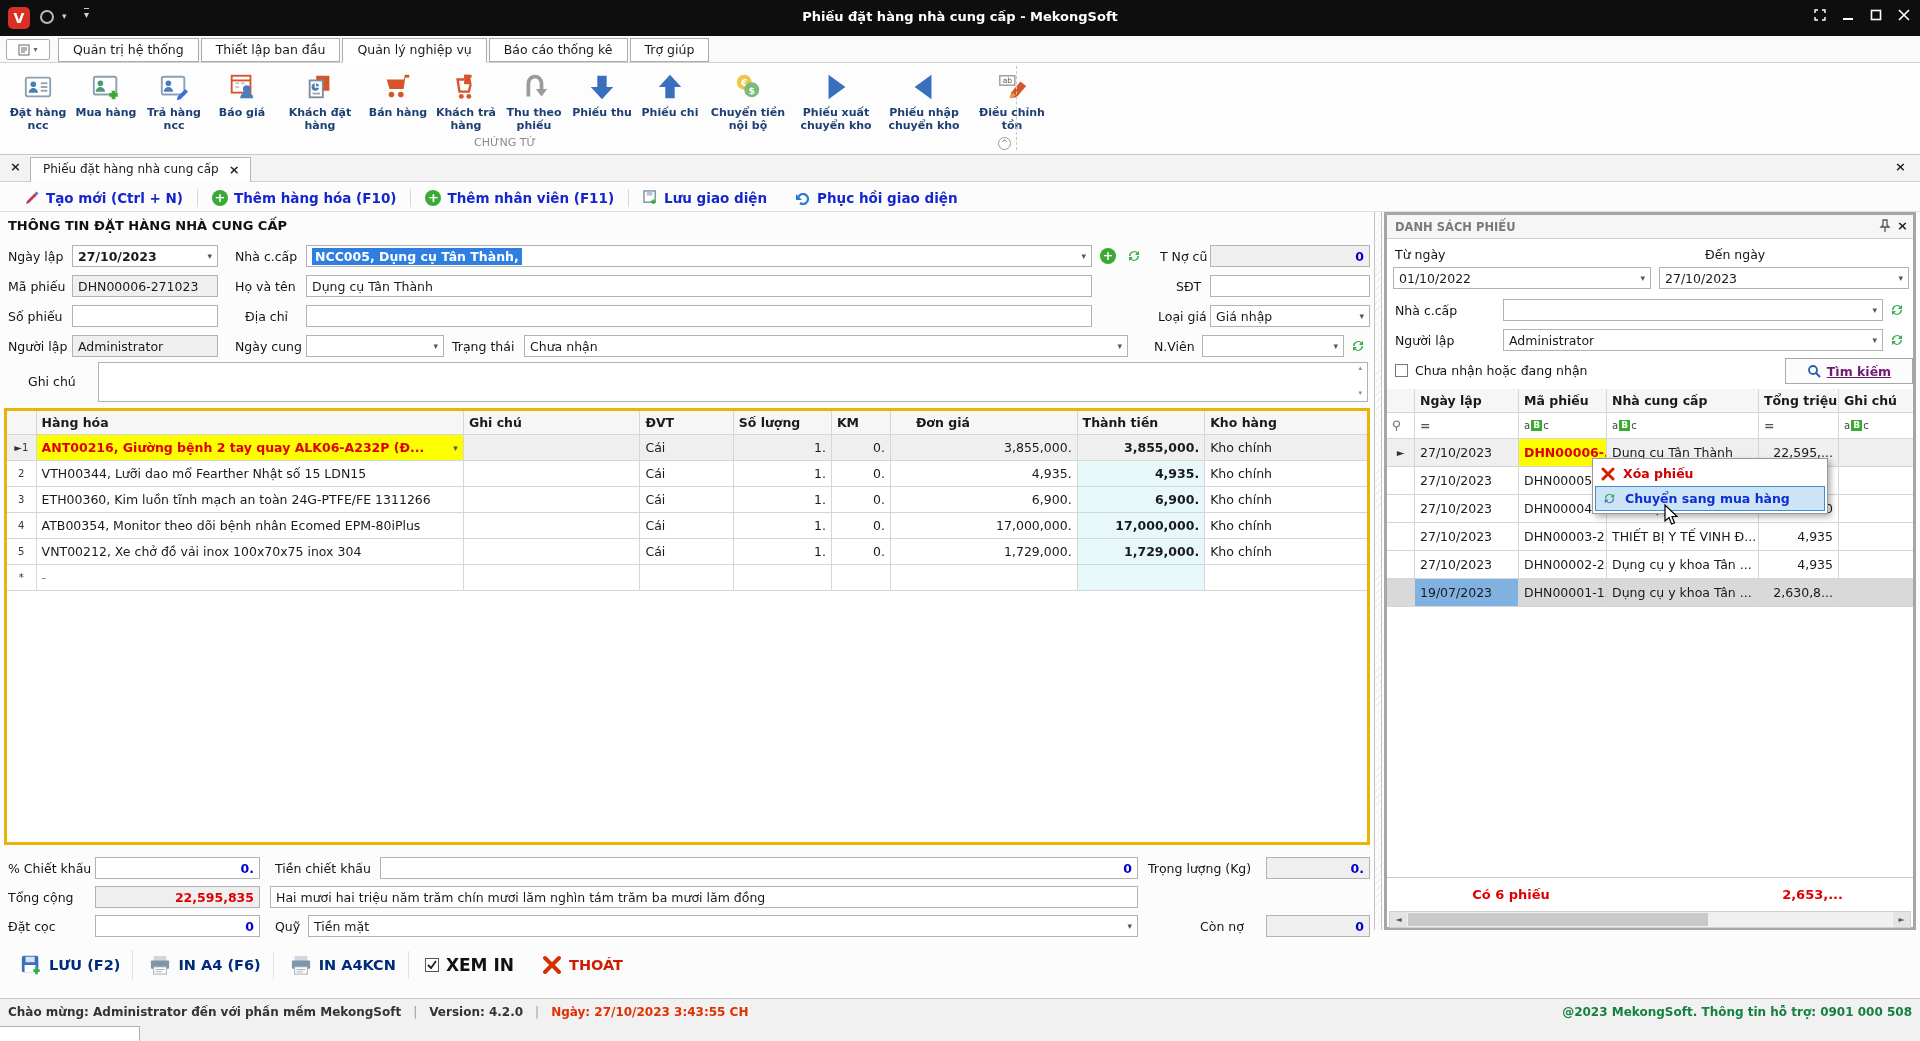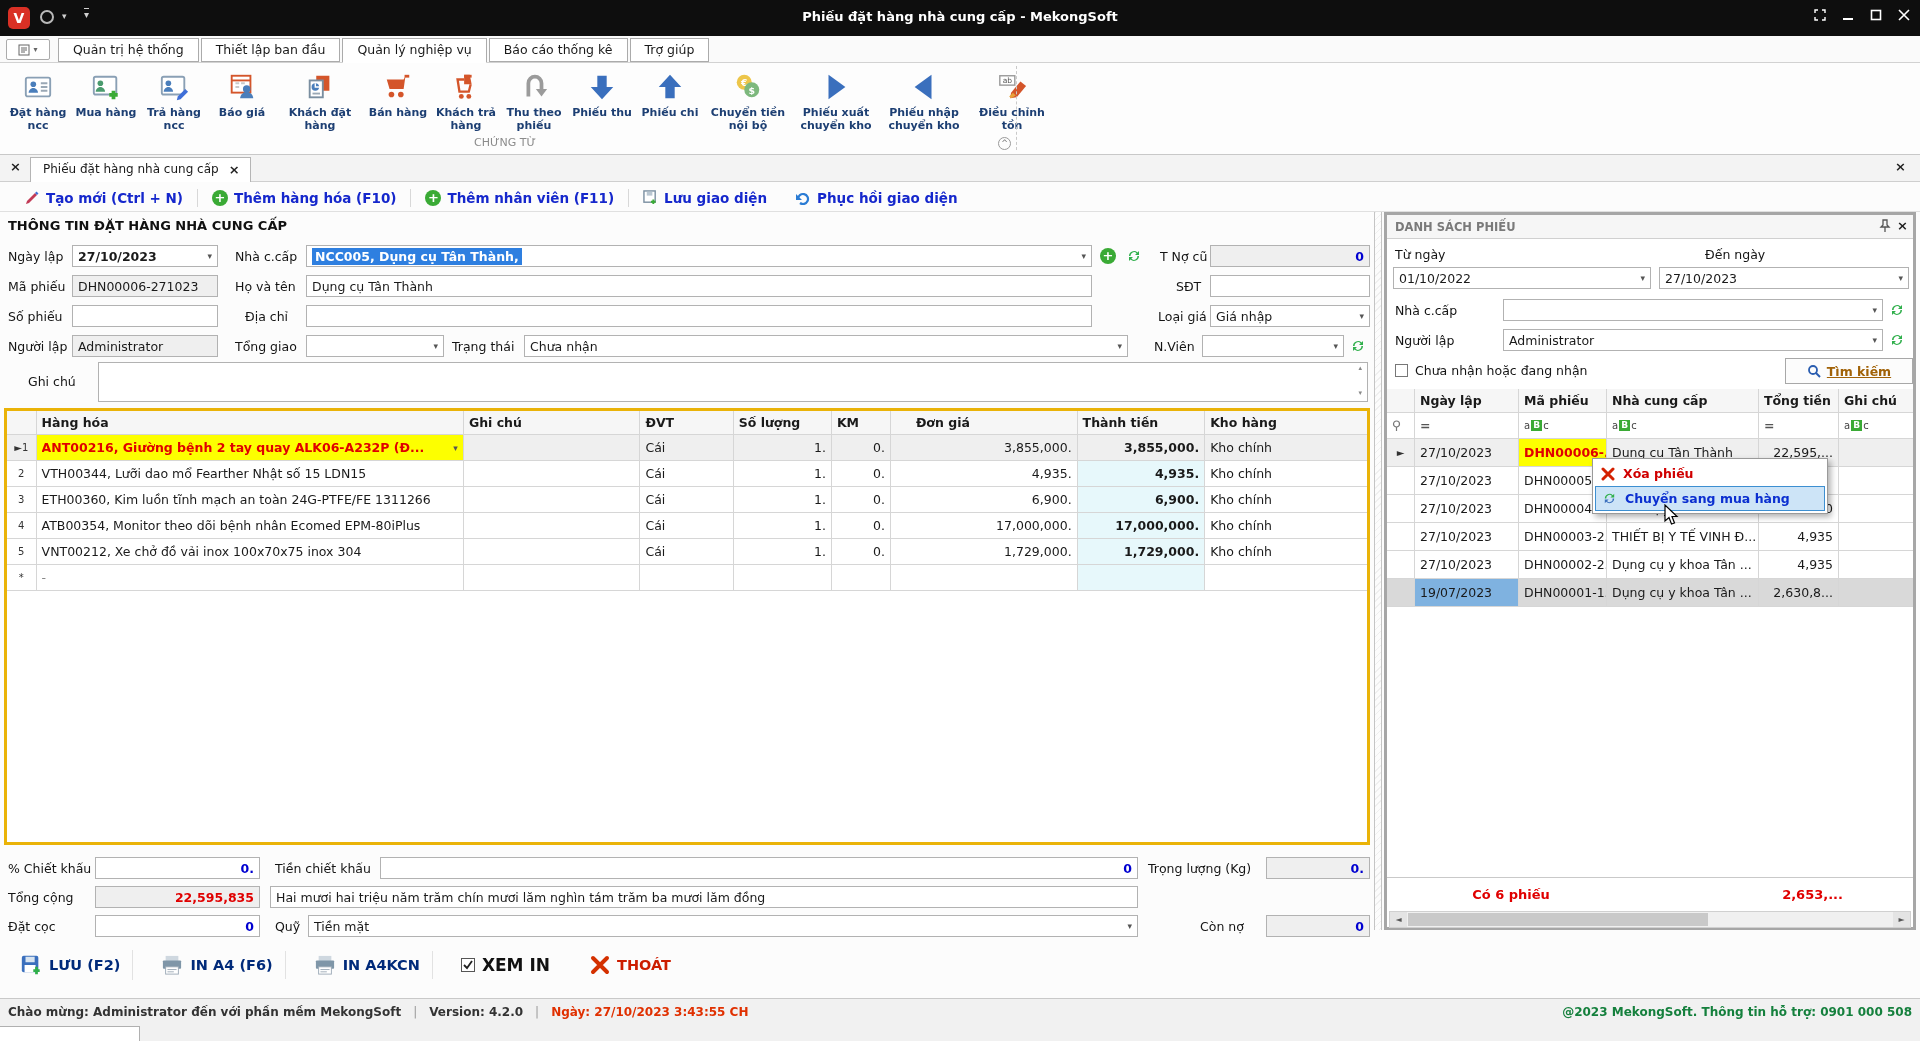--- a/index.html
+++ b/index.html
@@ -72,21 +72,21 @@
   .drow { height:26px; }
   .selrow { background:#efefef; }
   .yellow { background:#fdff00 !important; color:#e00000; font-weight:bold; }
   .cyan { background:#e7f8fb; font-weight:bold; }
   .marker { color:#333; font-size:10px; justify-content:center; }
 
   
   .amount-words { font-size:12.5px; }
 
   
-  .btnrow { position:absolute; left:8px; top:768px; display:flex; align-items:center; gap:16px; }
+  .btnrow { position:absolute; left:8px; top:768px; display:flex; align-items:center; gap:4px; }
   .bbtn { display:flex; align-items:center; gap:7px; padding:4px 12px; border-right:1px solid #e2e2e2; }
   .bbtn .blbl { font-weight:bold; font-size:14.5px; color:#002a7a; }
   .blbl.red { color:#cc1d00; }
   .chkbox { width:14px; height:14px; border:1px solid #555; background:#fff; display:flex; align-items:center; justify-content:center; }
 
   
   .statusbar { position:absolute; left:0; top:998px; width:1920px; height:43px; background:#f1f1f1; border-top:1px solid #c9c9c9; font-size:12px; }
   .sb-in { position:absolute; left:8px; top:6px; display:flex; gap:12px; align-items:center; font-weight:bold; color:#333; }
   .sb-sep { color:#9a9a9a; font-weight:normal; }
   .sb-right { position:absolute; right:8px; top:6px; font-weight:bold; color:#15803d; }
@@ -416,21 +416,21 @@
     <div class="flabel" style="left:1158px;top:127px">Loại giá</div>
     <div class="fld" style="left:1210px;top:123px;width:160px">
         <span>Giá nhập</span>
         <span class="caret">▾</span>
       </div>
 
     <div class="flabel" style="left:8px;top:157px">Người lập</div>
     <div class="fld dis" style="left:72px;top:153px;width:146px">
         <span>Administrator</span>
       </div>
-    <div class="flabel" style="left:235px;top:157px">Tổng giao</div>
+    <div class="flabel" style="left:235px;top:157px">Ngày cung</div>
     <div class="fld" style="left:306px;top:153px;width:138px">
         <span></span>
         <span class="caret">▾</span>
       </div>
     <div class="flabel" style="left:452px;top:157px">Trạng thái</div>
     <div class="fld" style="left:524px;top:153px;width:604px">
         <span>Chưa nhận</span>
         <span class="caret">▾</span>
       </div>
     <div class="flabel" style="left:1154px;top:157px">N.Viên</div>
@@ -673,30 +673,30 @@
         </svg>
       </div>
 
     <span class="abs" style="left:8px;top:149px;width:13px;height:13px;border:1px solid #777;background:#fff"></span>
     <span class="abs flabel" style="left:28px;top:148px">Chưa nhận hoặc đang nhận</span>
     <div class="abs" style="left:398px;top:143px;width:128px;height:26px;border:1px solid #a8a8a8;background:#fcfcfc;display:flex;align-items:center;justify-content:center;gap:6px">
       <svg width="14" height="14" viewBox="0 0 14 14">
           <circle cx="6" cy="6" r="4" fill="none" stroke="#2a5db0" stroke-width="1.8"></circle>
           <path d="M9 9l4 4" stroke="#2a5db0" stroke-width="2"></path>
         </svg>
-      <span style="color:#a16207;font-weight:bold;text-decoration:underline;font-size:12.5px">Tìm kiếm</span>
+      <span style="color:#701a75;font-weight:bold;text-decoration:underline;font-size:12.5px">Tìm kiếm</span>
     </div>
 
     <div class="pgrid">
       <div class="grow pgh hatch">
         <div class="gcell p0"></div>
         <div class="gcell p1">Ngày lập</div>
         <div class="gcell p2">Mã phiếu</div>
         <div class="gcell p3">Nhà cung cấp</div>
-        <div class="gcell p4">Tổng tiền</div>
+        <div class="gcell p4">Tổng triệu</div>
         <div class="gcell p5">Ghi chú</div>
       </div>
       <div class="grow" style="height:26px">
         <div class="gcell p0">
             <svg width="9" height="12" viewBox="0 0 9 12">
               <circle cx="4.5" cy="4" r="3" fill="none" stroke="#777" stroke-width="1.2"></circle>
               <path d="M4.5 7v4" stroke="#777" stroke-width="1.2"></path>
             </svg>
           </div>
         <div class="gcell p1 filtercell">=</div>

